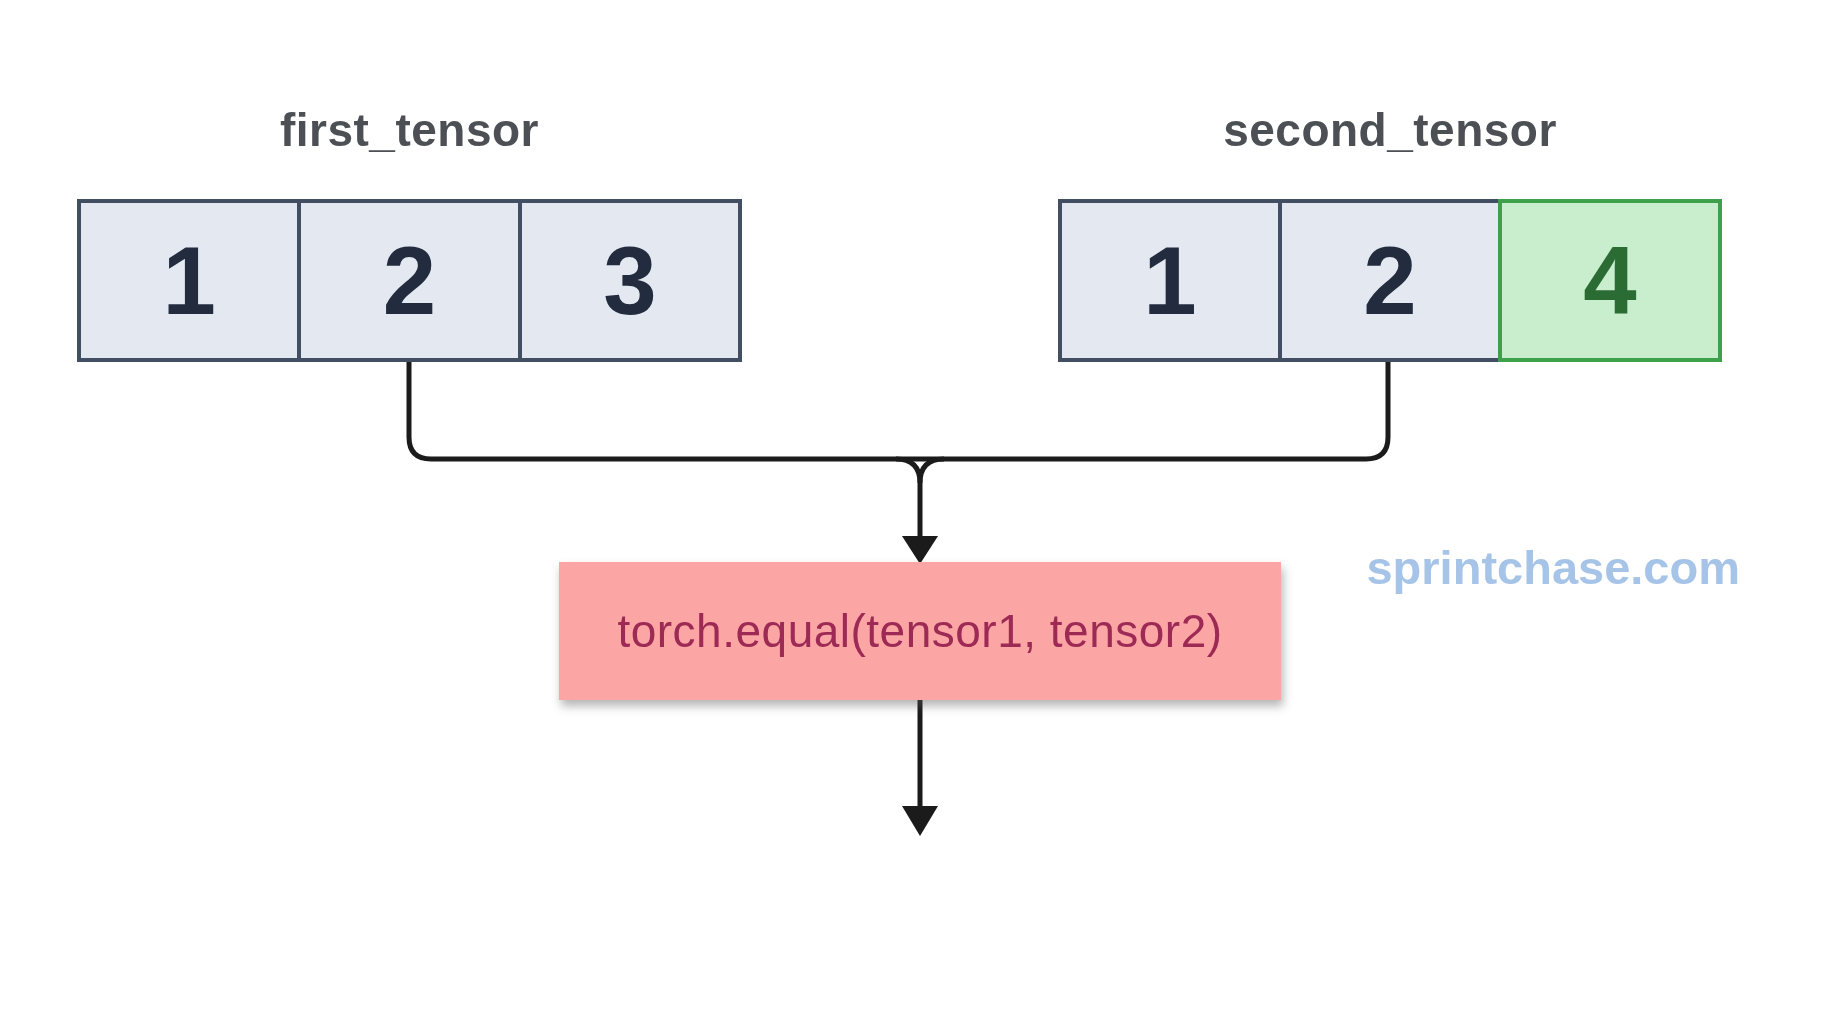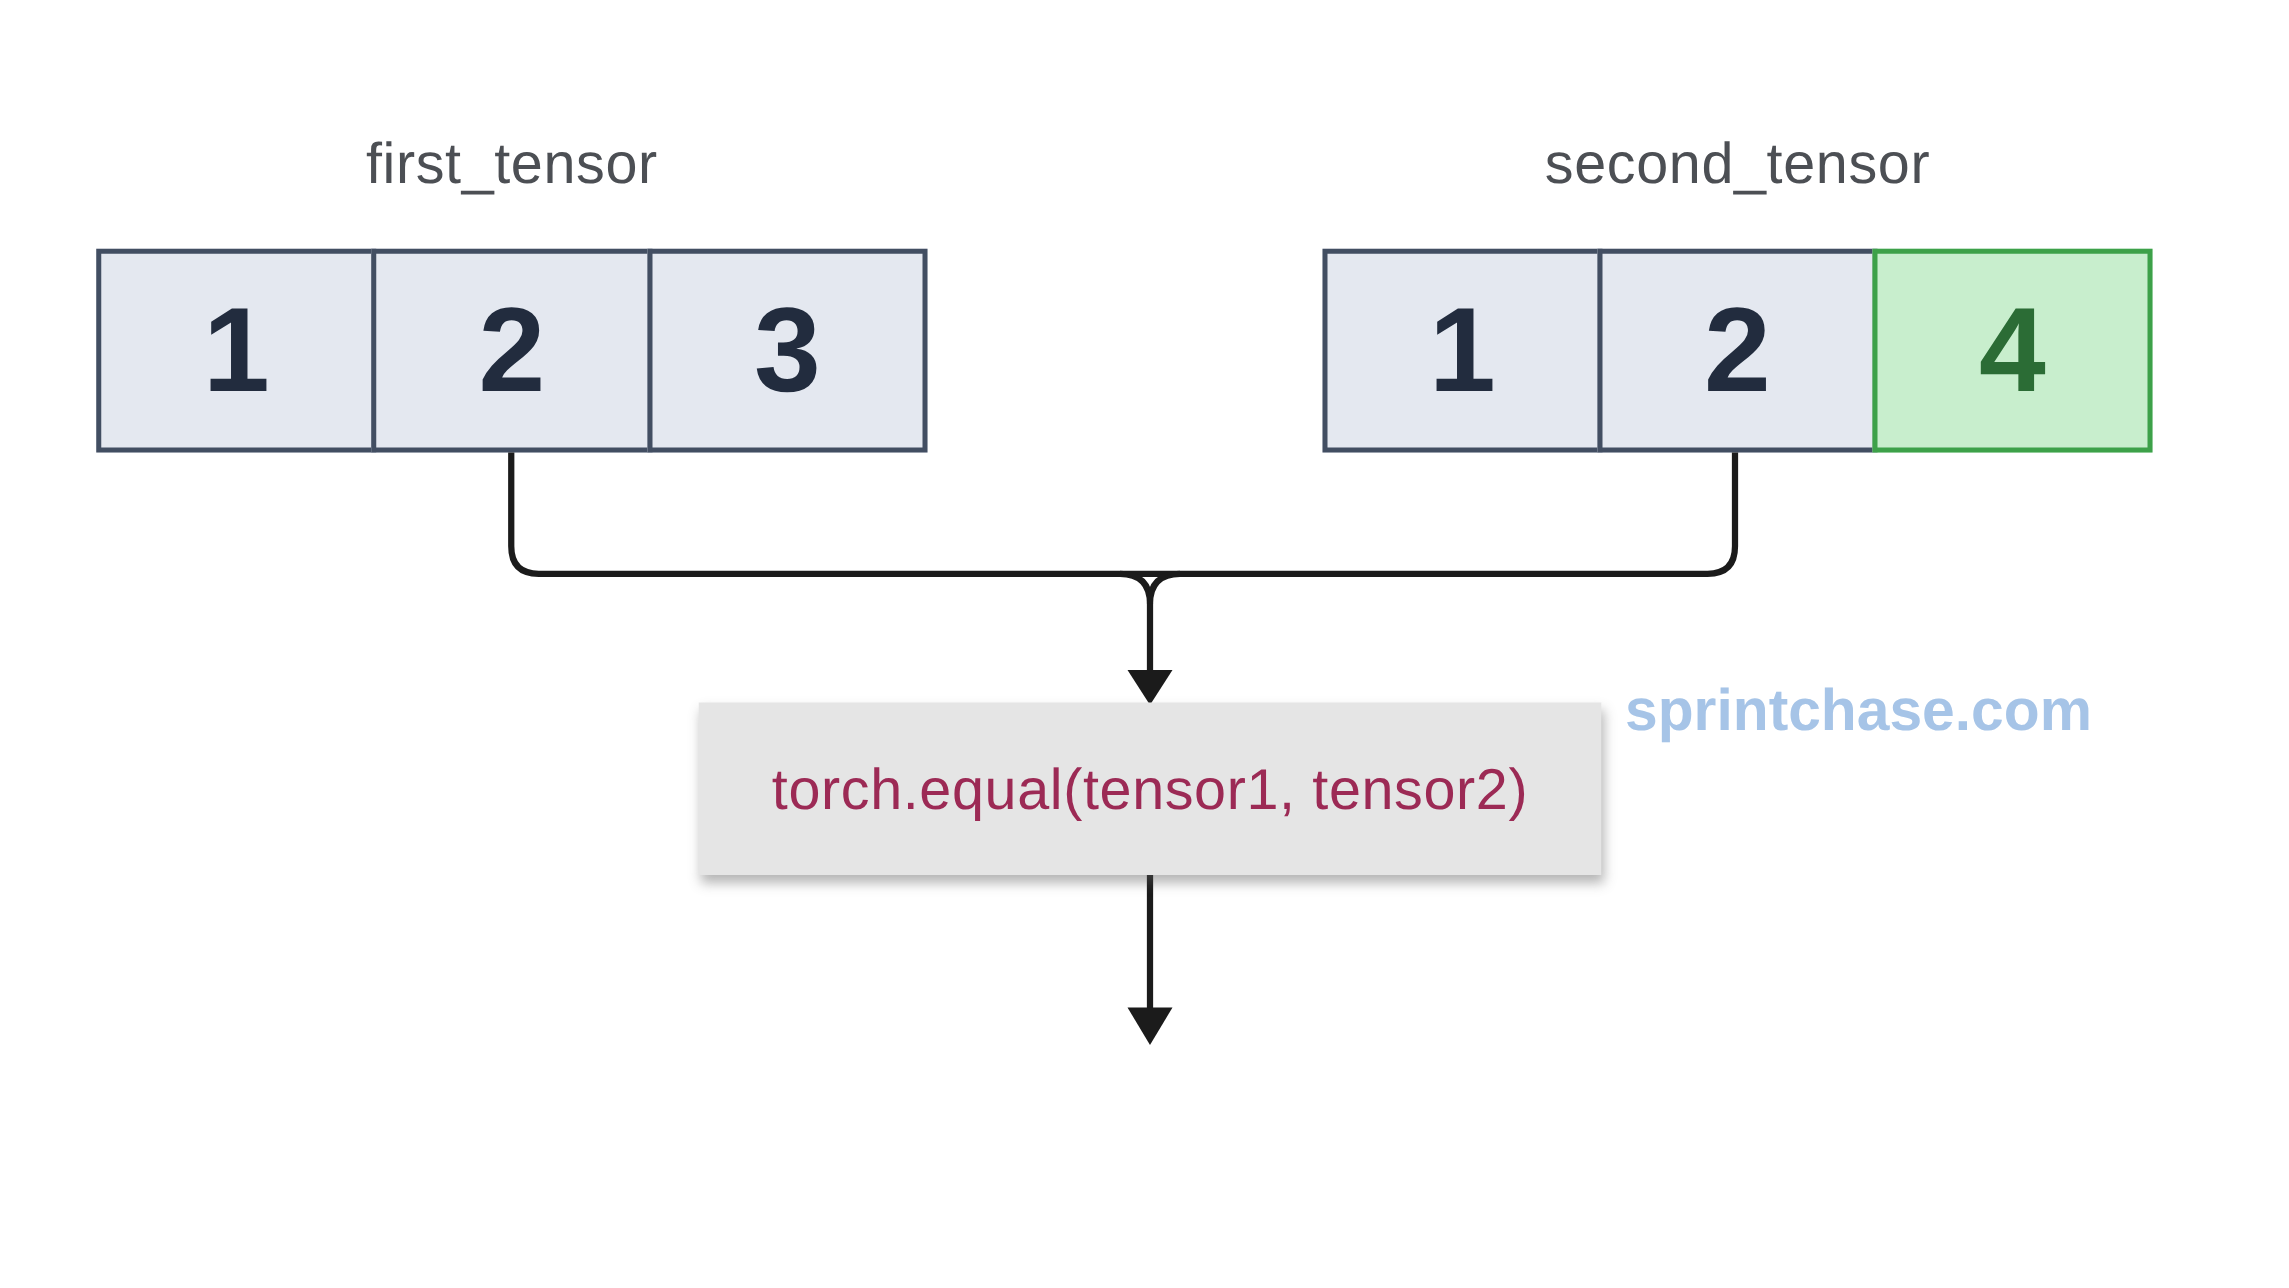--- a/index.html
+++ b/index.html
@@ -12,21 +12,21 @@
     position: relative;
     width: 1831px;
     height: 1030px;
     background: #ffffff;
     overflow: hidden;
   }
   .tensor-title {
     position: absolute;
     top: 103px;
     font-size: 46px;
-    font-weight: 400;
+    font-weight: 700;
     color: #4c4f54;
     text-align: center;
     letter-spacing: 0.5px;
   }
   .tensor-title.t1 { left: 77px; width: 665px; }
   .tensor-title.t2 { left: 1058px; width: 664px; }
 
   .tensor {
     position: absolute;
     top: 199px;
@@ -65,36 +65,36 @@
     height: 1030px;
     pointer-events: none;
   }
 
   .op-box {
     position: absolute;
     left: 559px;
     top: 562px;
     width: 722px;
     height: 138px;
-    background: #e5e5e5;
+    background: #fca5a5;
     box-shadow: 2px 6px 9px rgba(90, 90, 90, 0.45);
     display: flex;
     align-items: center;
     justify-content: center;
     font-size: 46px;
     color: #9c2a55;
     letter-spacing: 0.5px;
   }
 
   .watermark {
     position: absolute;
     left: 1300px;
     top: 540px;
     width: 440px;
-    text-align: left;
+    text-align: right;
     font-size: 47px;
     font-weight: 600;
     color: #a6c4e7;
   }
 
   .result {
     position: absolute;
     left: 720px;
     top: 838px;
     width: 400px;

